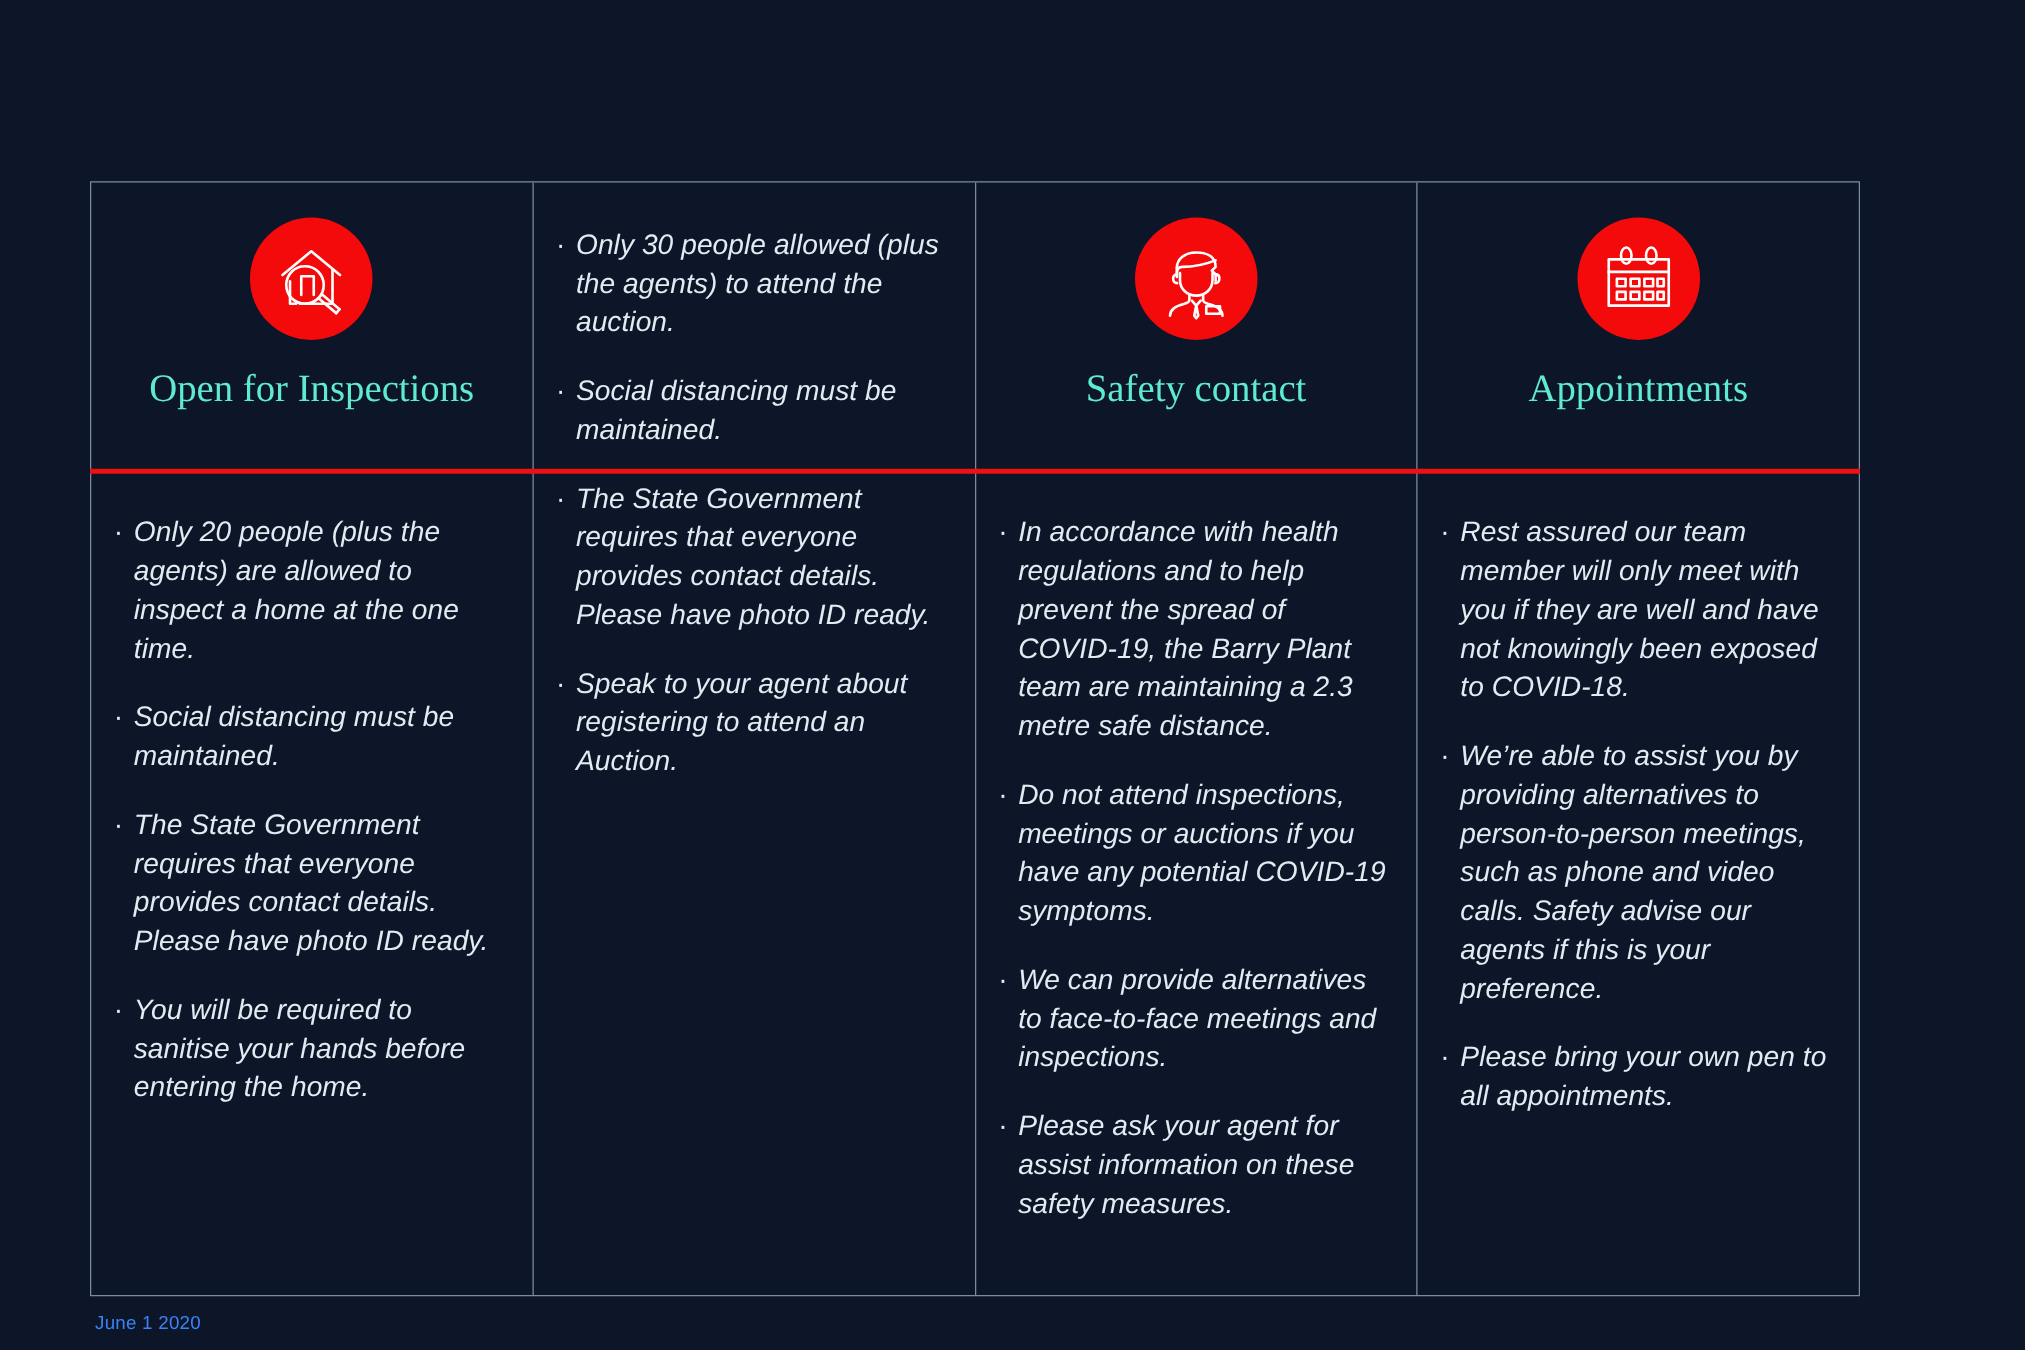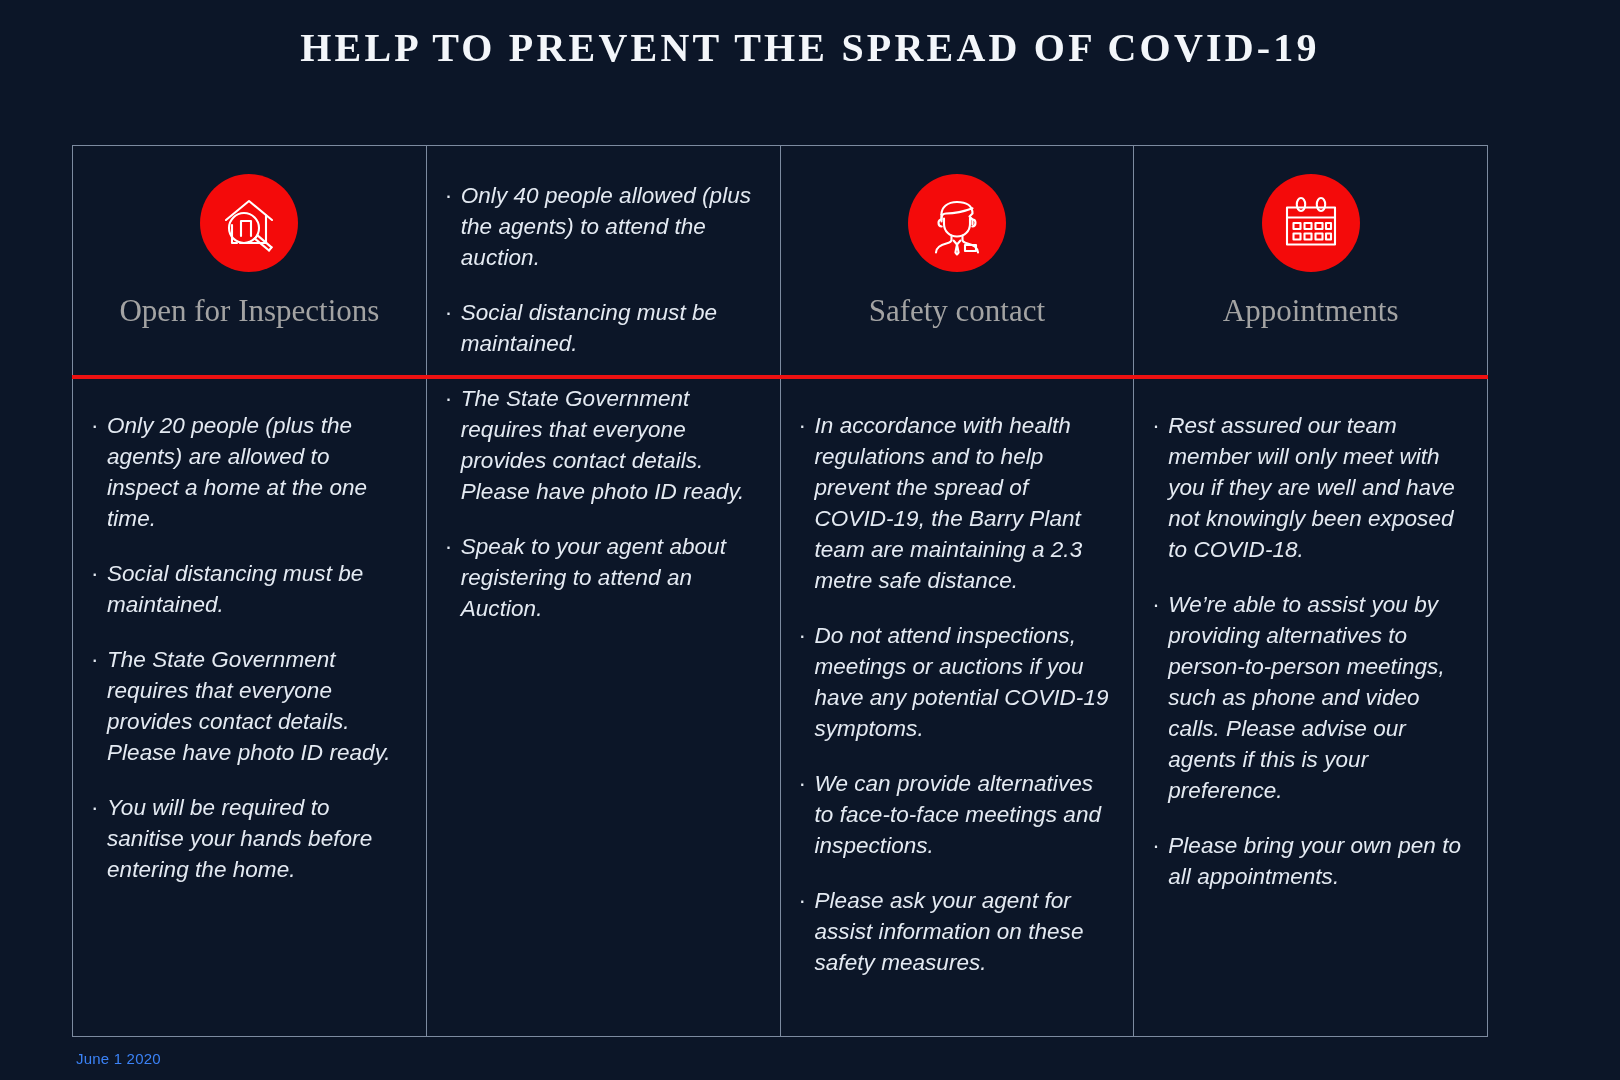--- a/index.html
+++ b/index.html
@@ -78,21 +78,21 @@
     justify-content: center;
     flex: none;
   }
   .icon-circle svg { display: block; }
 
   .col-title {
     margin-top: 22px;
     font-family: "Liberation Serif", "DejaVu Serif", serif;
     font-size: 31px;
     font-weight: 400;
-    color: #a3a3a3;
+    color: #5eead4;
     text-align: right;
     line-height: 1.1;
     white-space: nowrap;
   }
 
   .red-rule {
     position: absolute;
     left: 72px;
     top: 375px;
     width: 1416px;
@@ -133,21 +133,20 @@
     font-size: 15px;
     color: #3b82f6;
     letter-spacing: 0.2px;
   }
 </style>
 </head>
 <body>
 
 <div class="poster">
 
-  <div class="poster-title">HELP TO PREVENT THE SPREAD OF COVID-19</div>
 
   <div class="grid-wrap">
 
     <div class="col">
       <div class="col-head">
         <div class="icon-circle">
           <svg width="66" height="66" viewBox="0 0 66 66" fill="none" stroke="#ffffff" stroke-width="2.1" stroke-linecap="round" stroke-linejoin="round">
             <polyline points="10,30 33,11 56,30"></polyline>
             <polyline points="50,25.5 50,53 24,53"></polyline>
             <polyline points="16,35 16,53 21,53"></polyline>
@@ -178,21 +177,21 @@
             <span class="dot">·</span>
             <span class="txt">You will be required to sanitise your hands before entering the home.</span>
           </div>
       </div>
     </div>
 
     <div class="col">
       <div class="col-body">
         <div class="bullet">
             <span class="dot">·</span>
-            <span class="txt">Only 40 people allowed (plus the agents) to attend the auction.</span>
+            <span class="txt">Only 30 people allowed (plus the agents) to attend the auction.</span>
           </div>
         <div class="bullet">
             <span class="dot">·</span>
             <span class="txt">Social distancing must be maintained.</span>
           </div>
         <div class="bullet">
             <span class="dot">·</span>
             <span class="txt">The State Government requires that everyone provides contact details. Please have photo ID ready.</span>
           </div>
         <div class="bullet">
@@ -261,21 +260,21 @@
         </div>
         <div class="col-title">Appointments</div>
       </div>
       <div class="col-body">
         <div class="bullet">
             <span class="dot">·</span>
             <span class="txt">Rest assured our team member will only meet with you if they are well and have not knowingly been exposed to COVID-18.</span>
           </div>
         <div class="bullet">
             <span class="dot">·</span>
-            <span class="txt">We’re able to assist you by providing alternatives to person-to-person meetings, such as phone and video calls. Please advise our agents if this is your preference.</span>
+            <span class="txt">We’re able to assist you by providing alternatives to person-to-person meetings, such as phone and video calls. Safety advise our agents if this is your preference.</span>
           </div>
         <div class="bullet">
             <span class="dot">·</span>
             <span class="txt">Please bring your own pen to all appointments.</span>
           </div>
       </div>
     </div>
 
   </div>
 

